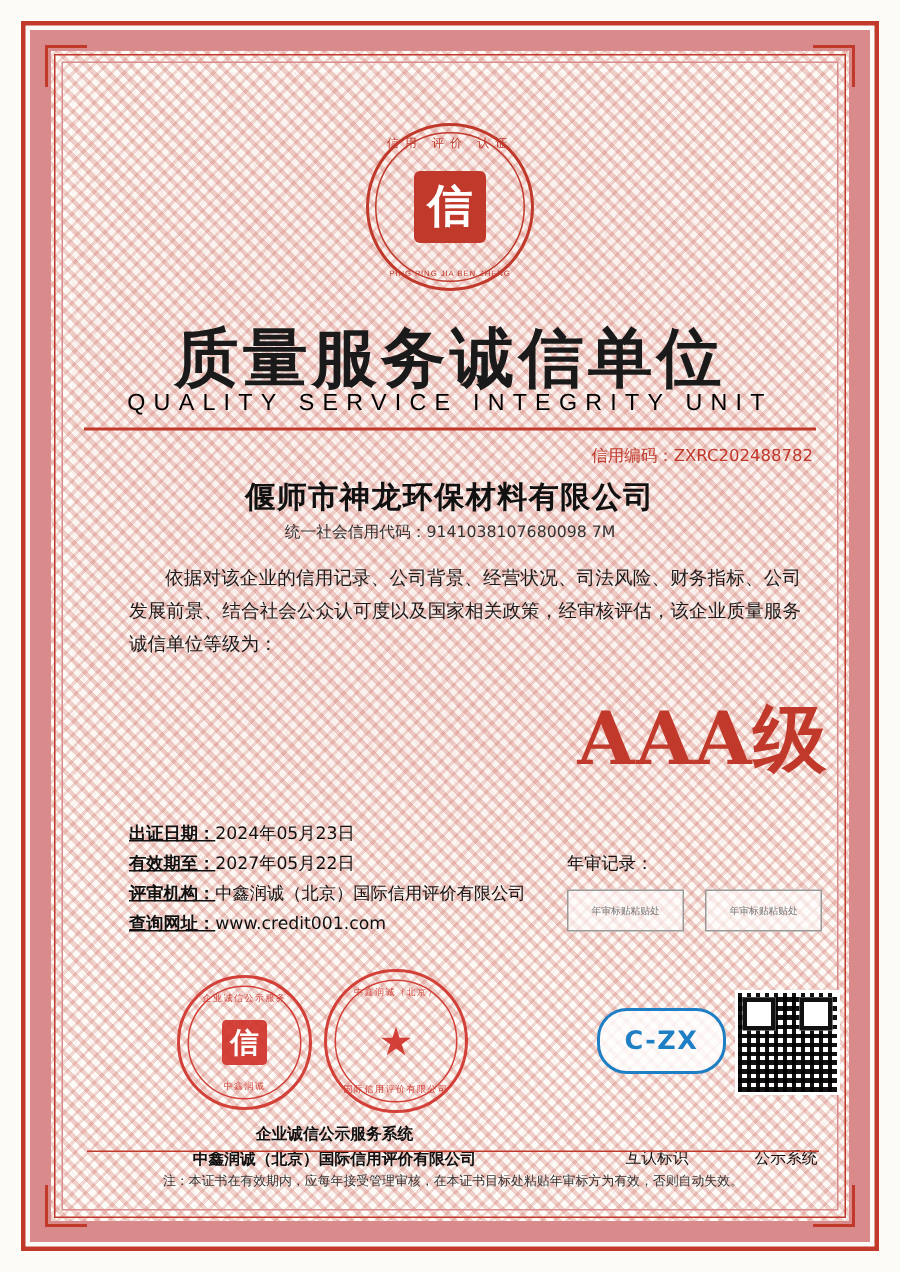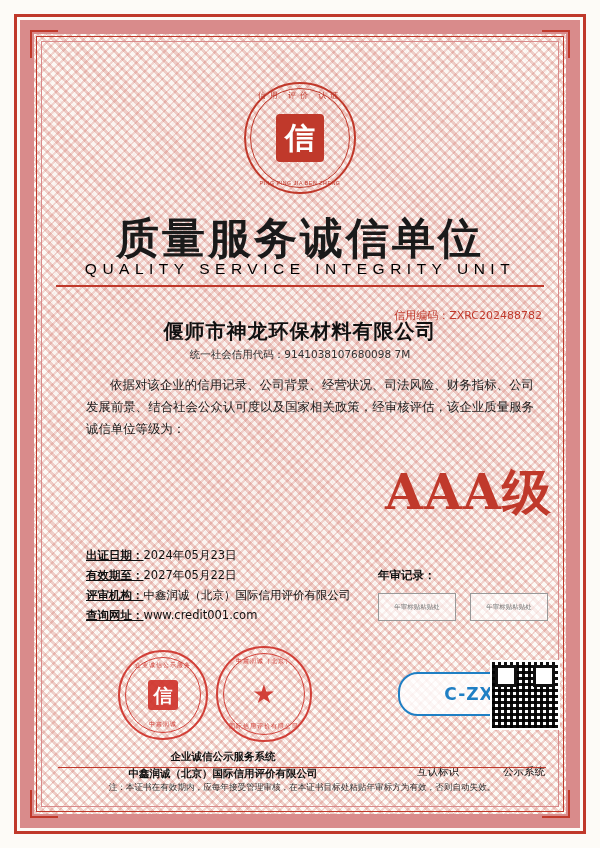--- a/index.html
+++ b/index.html
@@ -183,21 +183,20 @@
     background: #c0392b;
   }
 
   .credit-code {
     position: absolute;
     right: 10px;
     top: 248px;
     font-size: 11px;
     color: #c0392b;
     font-family: "DejaVu Sans", sans-serif;
-    margin-top: 12px;
   }
 
   .company-name {
     position: absolute;
     left: 0; right: 0;
     top: 270px;
     text-align: center;
     font-family: "DejaVu Sans", sans-serif;
     font-size: 20px;
     font-weight: bold;
@@ -252,21 +251,21 @@
   .details .row { white-space: nowrap; }
   .details .label { font-weight: bold; text-decoration: underline; }
 
   .review {
     position: absolute;
     left: 330px;
     top: 520px;
     font-family: "DejaVu Sans", sans-serif;
     font-size: 11.5px;
     color: #111;
-    font-weight: bold;
+    font-weight: normal;
   }
   .review-boxes {
     position: absolute;
     left: 330px;
     top: 545px;
     display: flex;
     gap: 14px;
   }
   .review-box {
     width: 76px;
@@ -353,21 +352,20 @@
     border-radius: 20px;
     color: #1f7fc4;
     font-family: "DejaVu Sans", sans-serif;
     font-size: 17px;
     font-weight: bold;
     letter-spacing: 1px;
     display: flex;
     align-items: center;
     justify-content: center;
     background: rgba(255,255,255,0.8);
-    padding-left: 28px;
   }
 
   .qr {
     position: absolute;
     left: 432px;
     top: 14px;
     width: 66px;
     height: 66px;
     background:
       repeating-linear-gradient(90deg, #111 0 3px, #fff 3px 6px),

